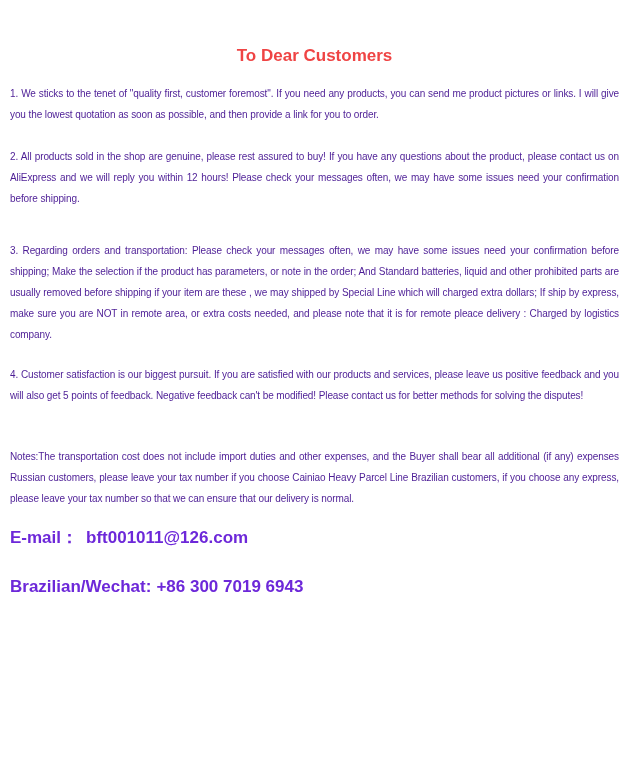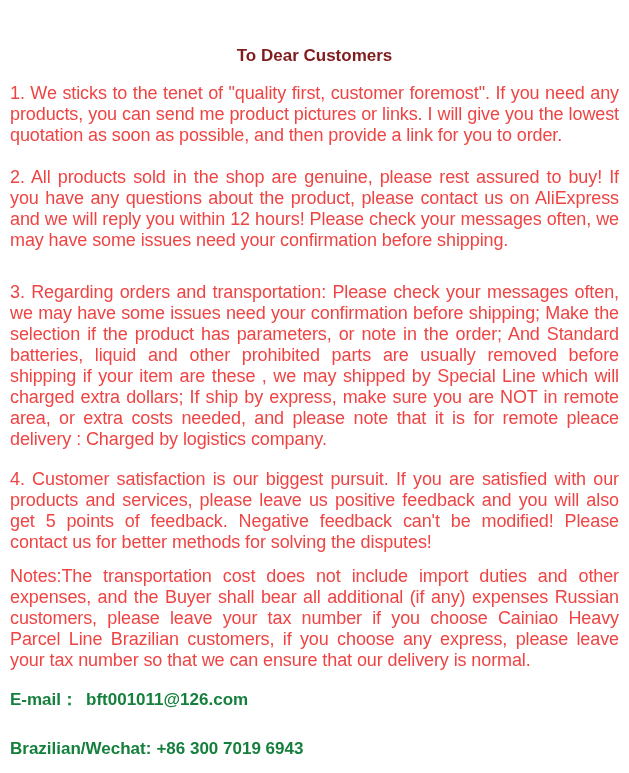--- a/index.html
+++ b/index.html
@@ -20,42 +20,42 @@
     height: 773px;
     padding: 46px 10px 0 10px;
     background: #ffffff;
   }
   .doc-title {
     margin: 0 0 17px 0;
     font-size: 17px;
     line-height: 20px;
     font-weight: bold;
     text-align: center;
-    color: #7f1d1d;
+    color: #ef4444;
   }
   .body-para {
     margin: 0;
-    font-size: 18px;
+    font-size: 10px;
     line-height: 21px;
     letter-spacing: -0.1px;
     text-align: justify;
     text-justify: inter-word;
-    color: #ef4444;
+    color: #4c1d95;
   }
   .body-para.p1 { margin-bottom: 21px; }
   .body-para.p2 { margin-bottom: 31px; }
   .body-para.p3 { margin-bottom: 19px; }
-  .body-para.p4 { margin-bottom: 13px; }
+  .body-para.p4 { margin-bottom: 40px; }
   .body-para.p5 { margin-bottom: 18px; }
   .contact-line {
     margin: 0;
     font-size: 17px;
     line-height: 22px;
     font-weight: bold;
-    color: #15803d;
+    color: #6d28d9;
     text-align: left;
   }
   .contact-line.email { margin-bottom: 27px; }
   .contact-value { margin-left: 8px; }
   .contact-line.whatsapp .contact-value { margin-left: 5px; }
 </style>
 </head>
 <body>
 
 <div class="page">

